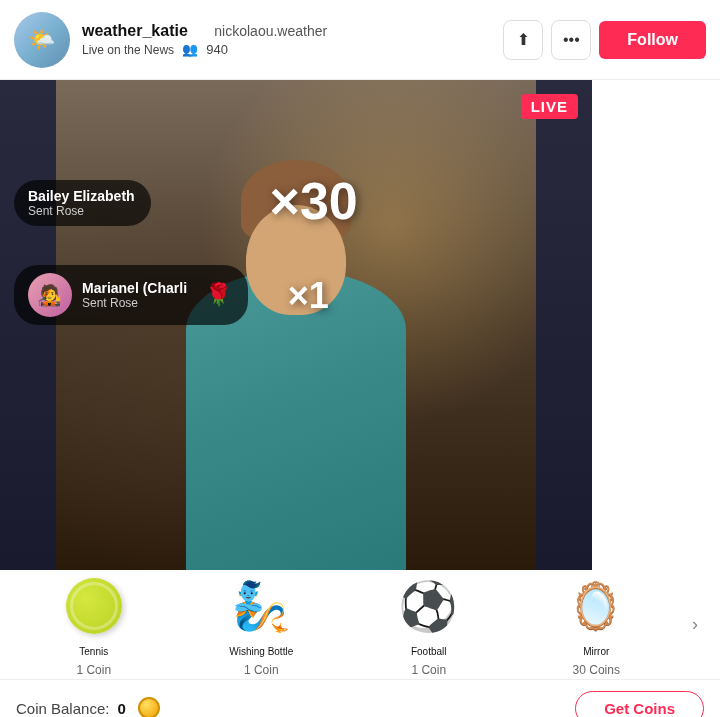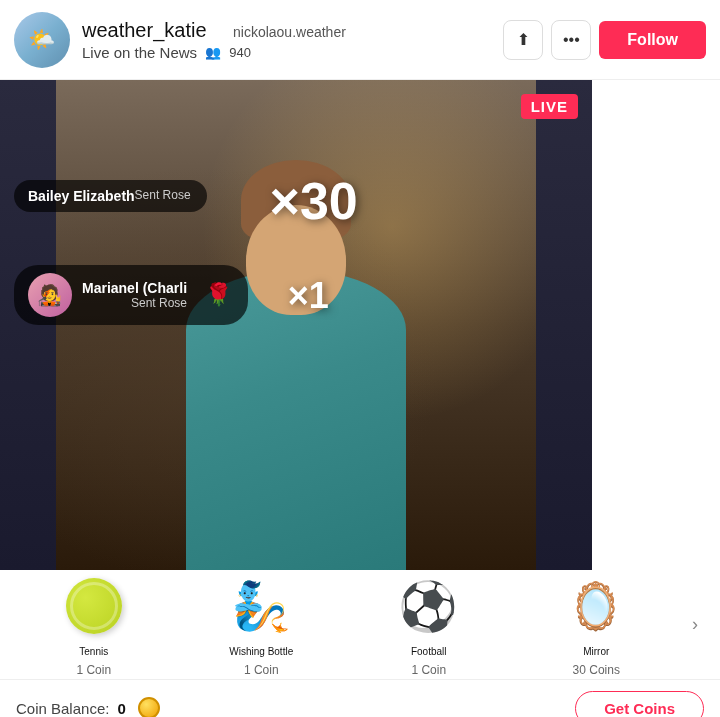--- a/index.html
+++ b/index.html
@@ -36,38 +36,38 @@
       background: linear-gradient(135deg, #a8c8e8 0%, #7ab0d0 50%, #6090b0 100%);
       display: flex;
       align-items: center;
       justify-content: center;
       font-size: 22px;
     }
     .header-info {
       flex: 1;
     }
     .header-username {
-      font-size: 20px;
-      font-weight: 400;
+      font-size: 16px;
+      font-weight: 700;
       color: #111;
     }
     .header-handle {
       font-size: 14px;
       font-weight: 400;
       color: #555;
       margin-left: 22px;
     }
     .header-sub {
       display: flex;
       align-items: center;
       gap: 8px;
       margin-top: 2px;
     }
     .header-live-label {
-      font-size: 15px;
+      font-size: 12px;
       color: #444;
     }
     .header-viewers {
       display: flex;
       align-items: center;
       gap: 4px;
       font-size: 13px;
       color: #444;
     }
     .viewers-icon {
@@ -182,21 +182,21 @@
     }
 
     
     .notification {
       position: absolute;
       left: 14px;
       background: rgba(0,0,0,0.65);
       border-radius: 24px;
       padding: 8px 16px 8px 14px;
       display: flex;
-      flex-direction: row;
+      flex-direction: column;
     }
     .notification-1 {
       top: 100px;
     }
     .notification-2 {
       top: 185px;
       display: flex;
       flex-direction: row;
       align-items: center;
       gap: 10px;
@@ -208,21 +208,20 @@
       background: linear-gradient(135deg, #e8a0b0, #c060a0);
       display: flex;
       align-items: center;
       justify-content: center;
       font-size: 20px;
       flex-shrink: 0;
     }
     .notif-text {
       display: flex;
       flex-direction: column;
-      text-align: right;
     }
     .notif-name {
       font-size: 14px;
       font-weight: 600;
       color: #fff;
     }
     .notif-action {
       font-size: 12px;
       color: #ccc;
     }

